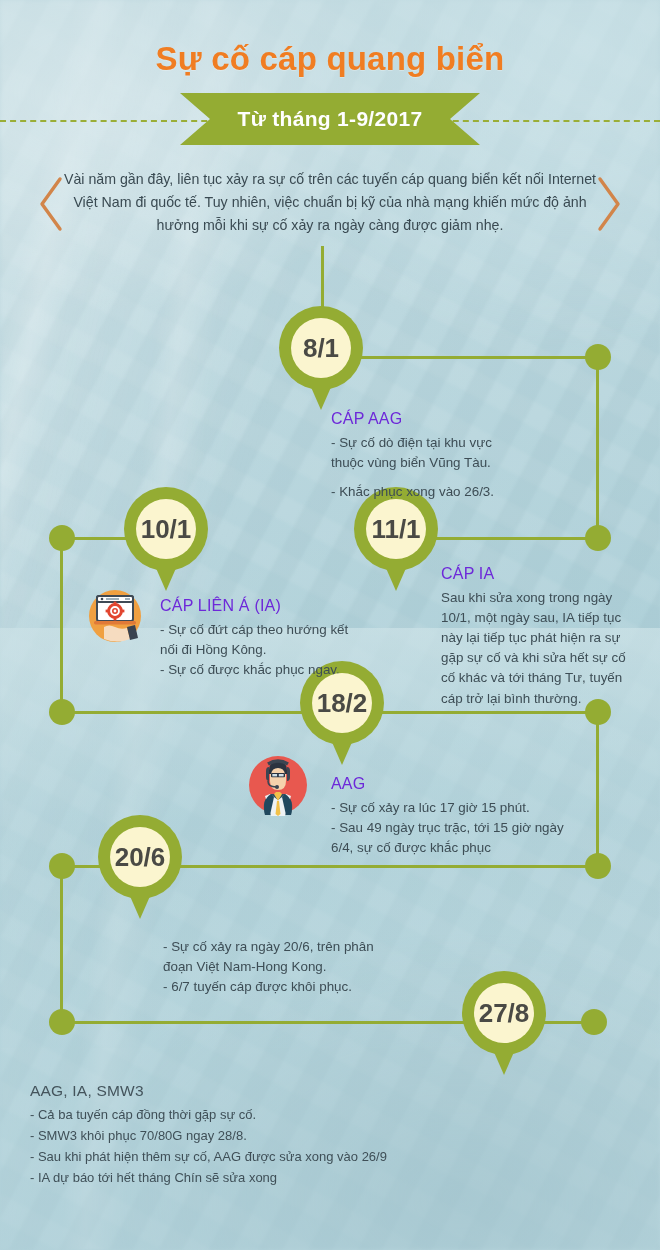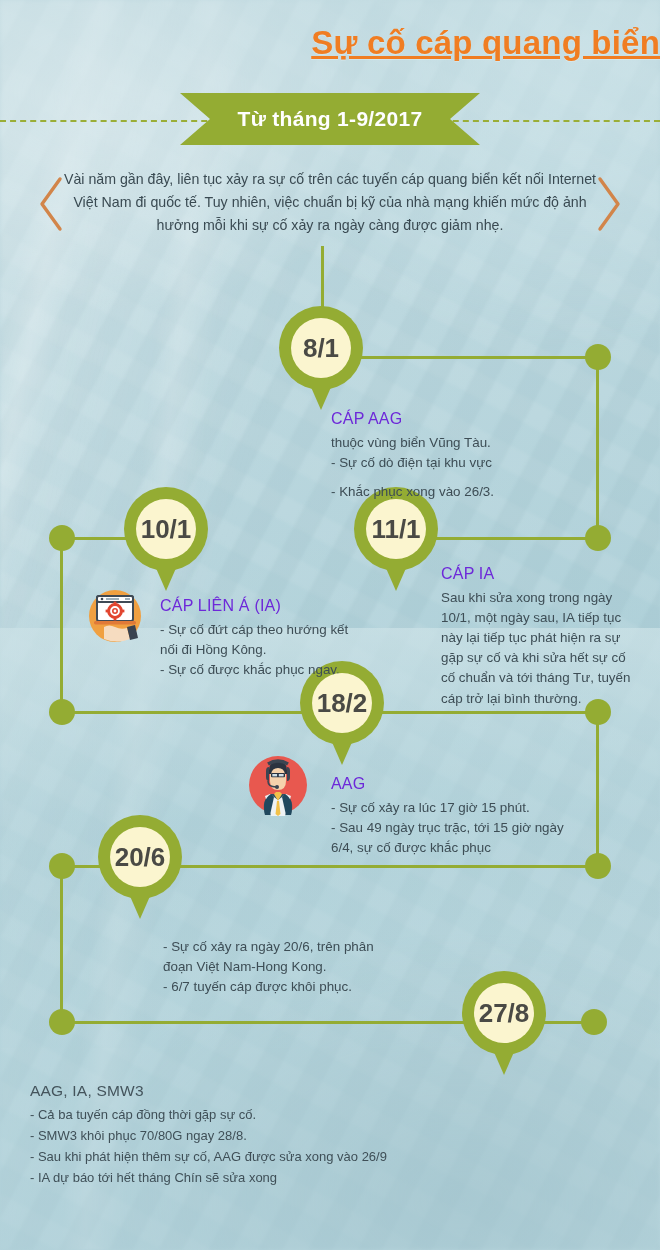--- a/index.html
+++ b/index.html
@@ -74,28 +74,27 @@
     background: linear-gradient(180deg,
        rgba(188,216,223,0.55) 0%,
        rgba(188,216,223,0.30) 22%,
        rgba(188,216,223,0.28) 55%,
        rgba(188,216,223,0.45) 80%,
        rgba(176,208,217,0.60) 100%);
   }
 
   
   .title {
-    position: absolute; top: 24px; left: 0; right: 0;
-    text-align: right;
+    position: absolute; top: 40px; left: 0; right: 0;
+    text-align: center;
     font-size: 33px;
     font-weight: bold;
     color: #f07d22;
     letter-spacing: .2px;
     text-shadow: 0 1px 0 rgba(255,255,255,.25);
-    text-decoration: underline;
   }
 
   .ribbon-wrap {
     position: absolute; top: 93px; left: 0; right: 0; height: 56px;
   }
   .ribbon-dash {
     position: absolute; top: 27px; left: 0; right: 0; height: 0;
     border-top: 2px dashed #9aae37;
   }
   .ribbon {
@@ -323,39 +322,39 @@
       <path d="M20 18 q0 -4 3 -4 l0 14 q-3 0 -3 -4 z" fill="#3b4552"></path>
       <path d="M44 18 q0 -4 -3 -4 l0 14 q3 0 3 -4 z" fill="#3b4552"></path>
       <path d="M22 11 q10 -6 20 0" fill="none" stroke="#3b4552" stroke-width="3.4"></path>
       <path d="M22 28 q0 6 8 6" fill="none" stroke="#3b4552" stroke-width="1.6"></path>
       <circle cx="31" cy="34" r="2" fill="#3b4552"></circle>
     </svg>
   </div>
 
   <div class="entry" style="left:331px; top:410px; width:230px;">
     <div class="head-label">CÁP AAG</div>
+    <div class="line">- Sự cố dò điện tại khu vực</div>
     <div class="line">thuộc vùng biển Vũng Tàu.</div>
-    <div class="line">- Sự cố dò điện tại khu vực</div>
     <div class="line gap">- Khắc phục xong vào 26/3.</div>
   </div>
 
   <div class="entry" style="left:160px; top:597px; width:215px;">
     <div class="head-label">CÁP LIÊN Á (IA)</div>
     <div class="line">- Sự cố đứt cáp theo hướng kết</div>
     <div class="line">nối đi Hồng Kông.</div>
     <div class="line">- Sự cố được khắc phục ngay.</div>
   </div>
 
   <div class="entry" style="left:441px; top:565px; width:200px;">
     <div class="head-label">CÁP IA</div>
     <div class="line">Sau khi sửa xong trong ngày</div>
     <div class="line">10/1, một ngày sau, IA tiếp tục</div>
     <div class="line">này lại tiếp tục phát hiện ra sự</div>
     <div class="line">gặp sự cố và khi sửa hết sự cố</div>
-    <div class="line">cố chuẩn và tới tháng Tư, tuyến</div>
+    <div class="line">cố khác và tới tháng Tư, tuyến</div>
     <div class="line">cáp trở lại bình thường.</div>
   </div>
 
   <div class="entry" style="left:331px; top:775px; width:290px;">
     <div class="head-label">AAG</div>
     <div class="line">- Sự cố xảy ra lúc 17 giờ 15 phút.</div>
     <div class="line">- Sau 49 ngày trục trặc, tới 15 giờ ngày</div>
     <div class="line">6/4, sự cố được khắc phục</div>
   </div>
 

